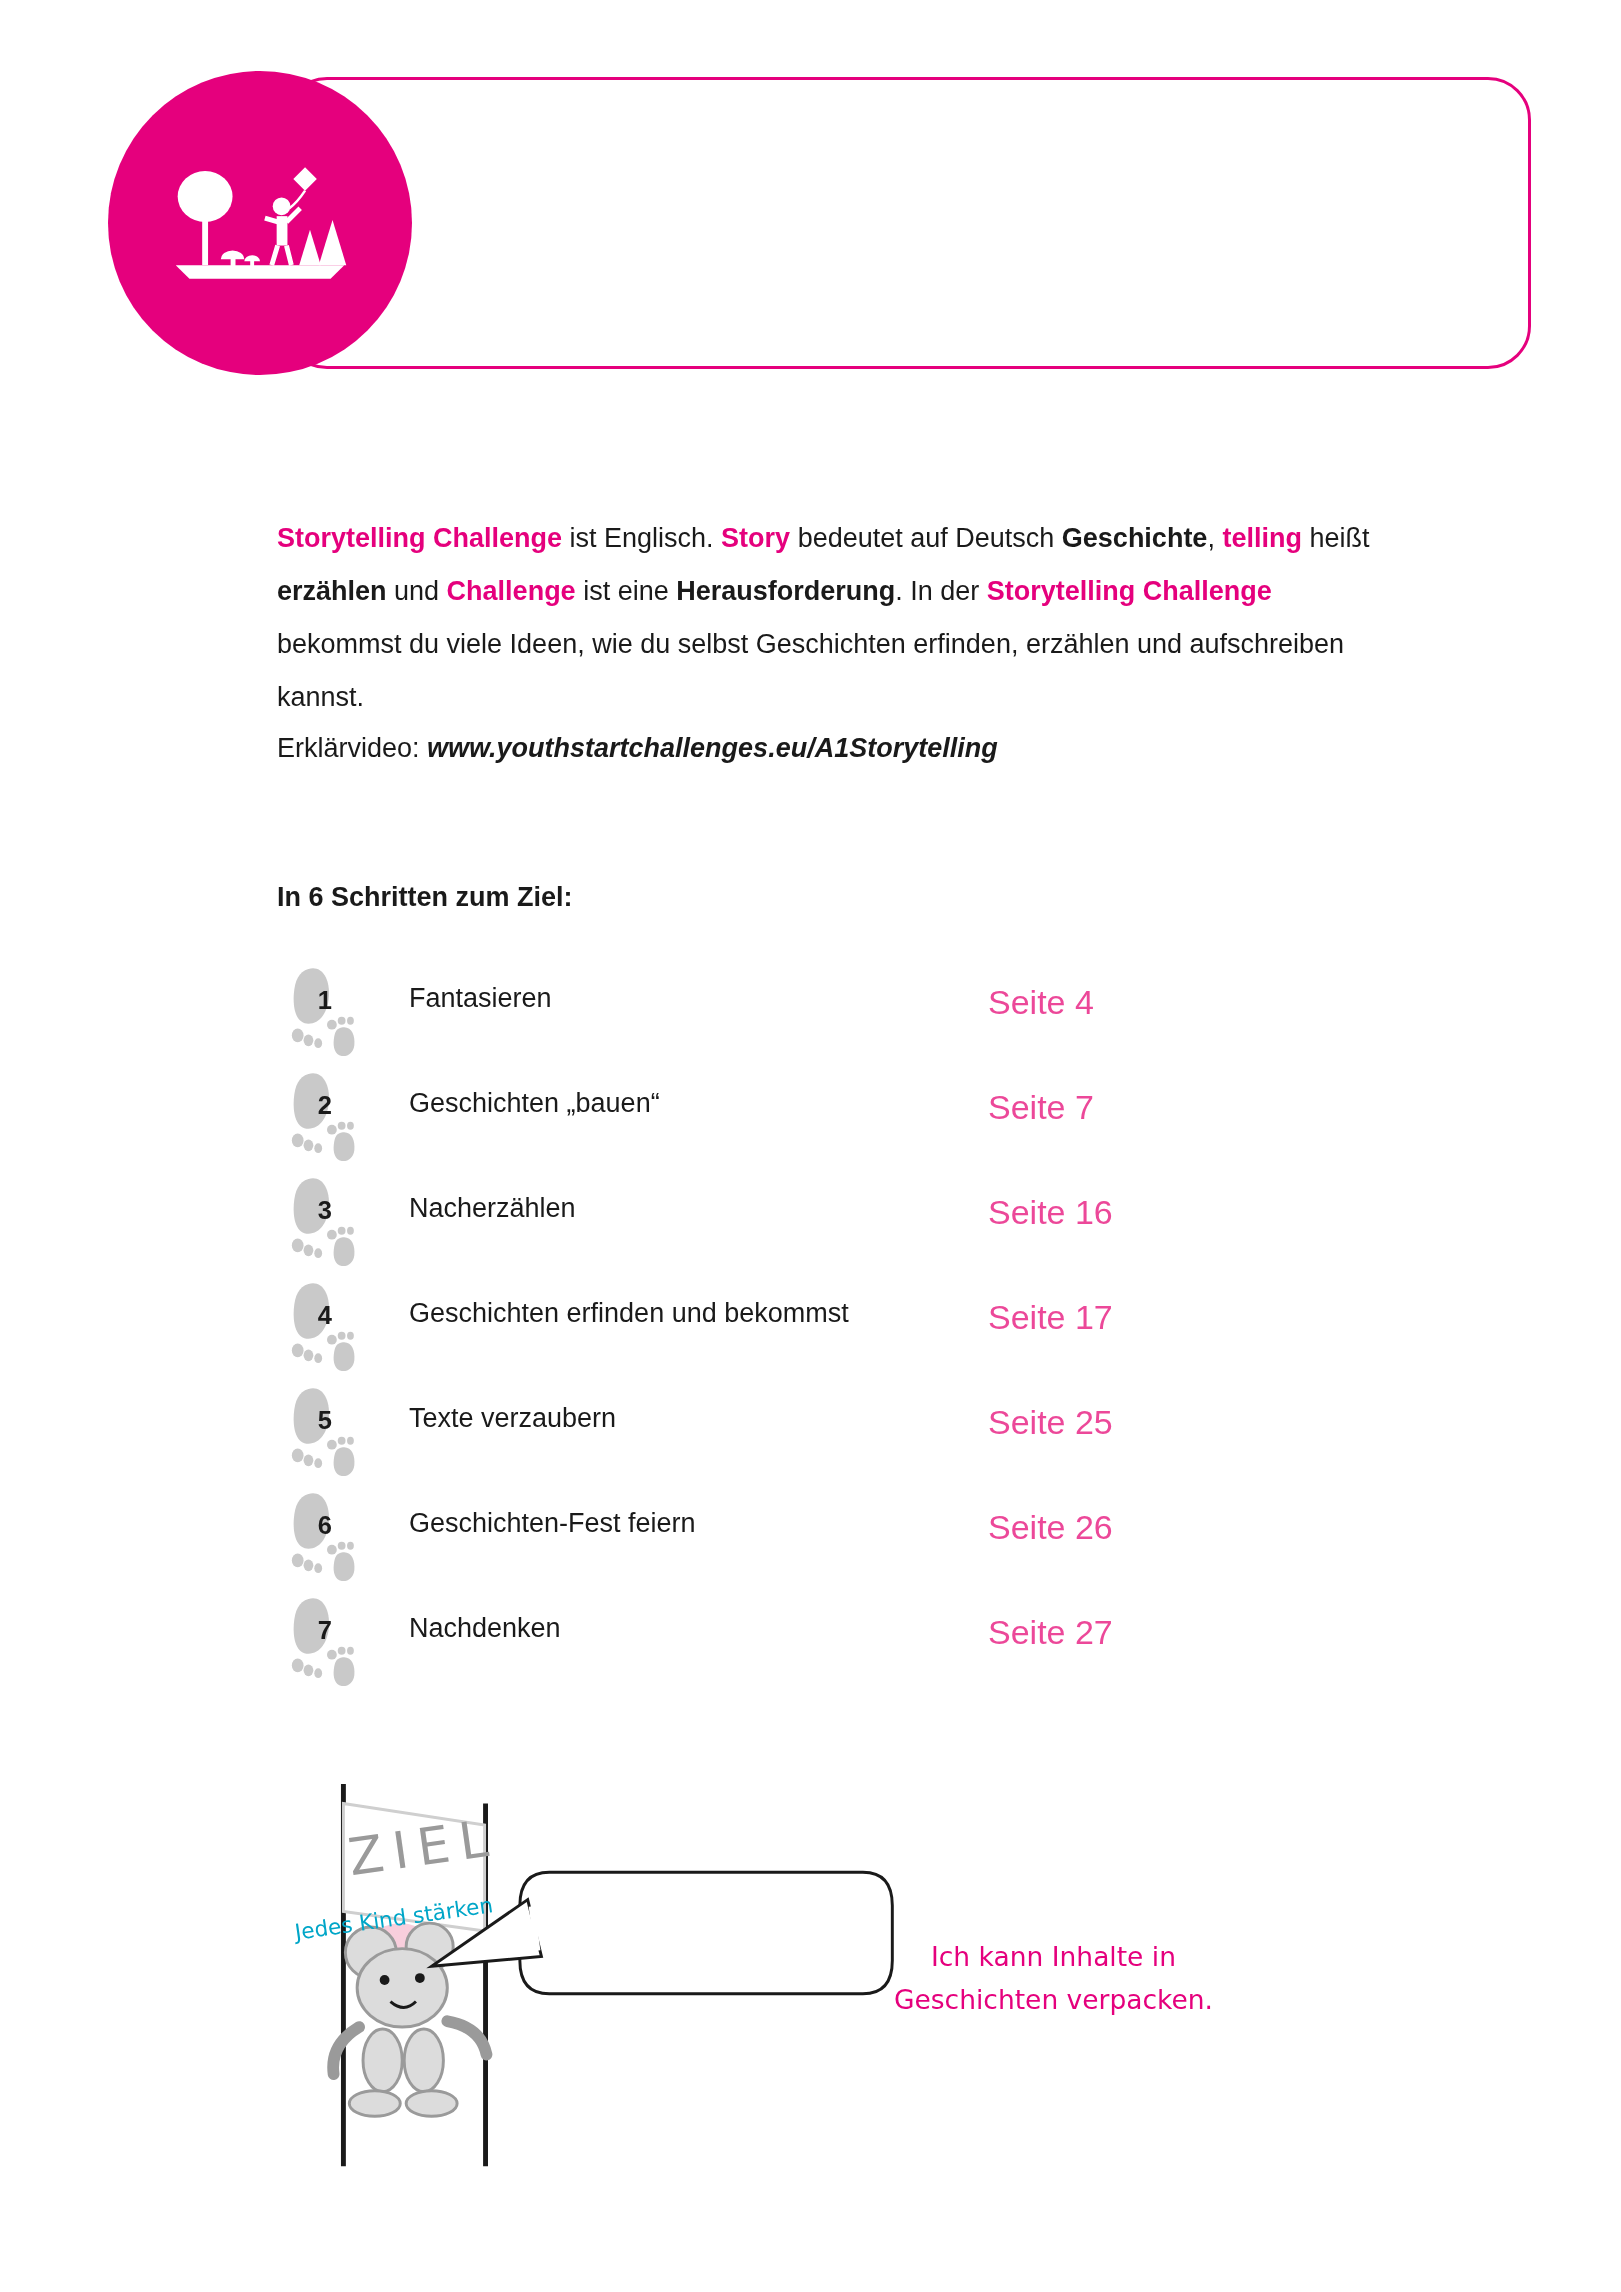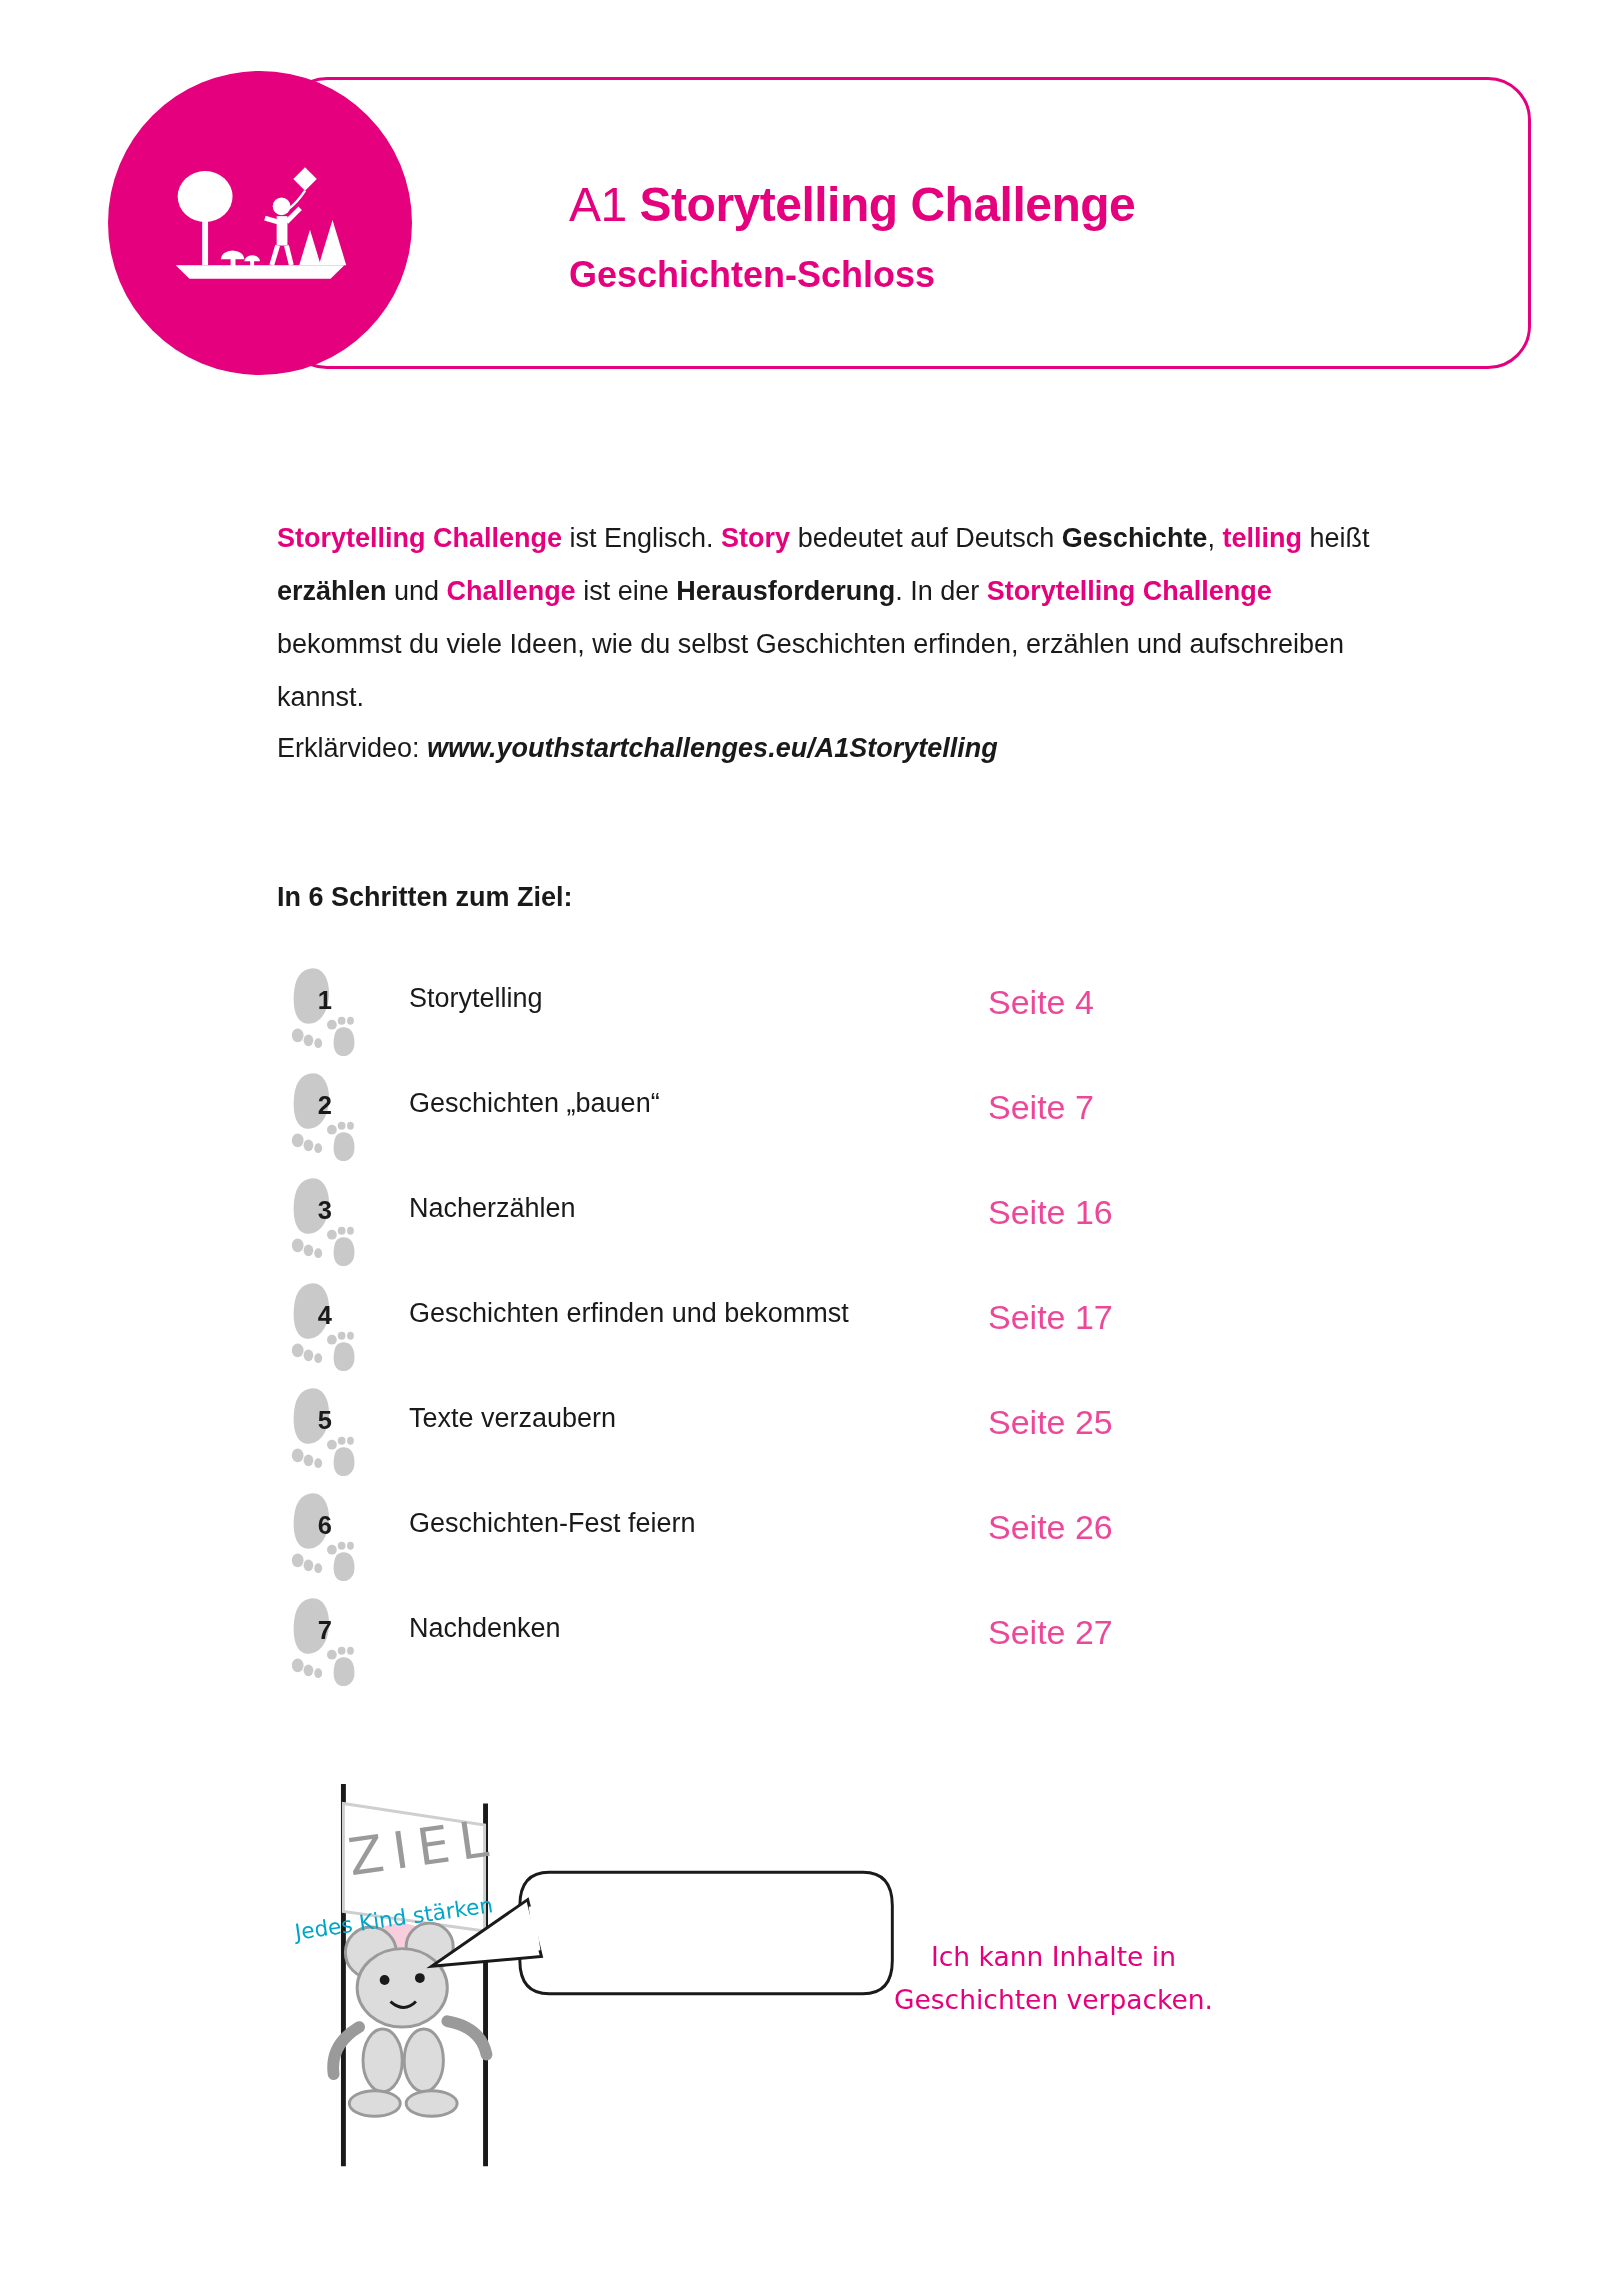--- a/index.html
+++ b/index.html
@@ -228,27 +228,20 @@
       <circle cx="122" cy="58" r="9" fill="#ffffff"></circle>
       <rect x="117" y="68" width="11" height="30" fill="#ffffff"></rect>
       <path d="M118 98 l-6 20 M127 98 l5 20" stroke="#ffffff" stroke-width="5" fill="none"></path>
       <path d="M119 74 l-14 -4 M127 74 l14 -14" stroke="#ffffff" stroke-width="5" fill="none"></path>
 
       <path d="M160 118 l14 -46 l14 46 z" fill="#ffffff"></path>
       <path d="M140 118 l11 -36 l11 36 z" fill="#ffffff"></path>
     </svg>
   </div>
 
-  <div class="header-titles">
-    <div class="title-line">
-      <span class="title-code">A1</span>
-      <span class="title-main">Storytelling Challenge</span>
-    </div>
-    <div class="subtitle">Geschichten-Schloss</div>
-  </div>
 </div>
 
 <p class="intro">
   <span class="pink">Storytelling Challenge</span><span> ist Englisch. </span><span class="pink">Story</span><span> bedeutet auf Deutsch </span><b>Geschichte</b><span>, </span><span class="pink">telling</span><span> heißt </span><b>erzählen</b><span> und </span><span class="pink">Challenge</span><span> ist eine </span><b>Herausforderung</b><span>. In der </span><span class="pink">Storytelling Challenge</span><span> bekommst du viele Ideen, wie du selbst Geschichten erfinden, erzählen und aufschreiben kannst.</span>
 </p>
 
 <div class="video-line">
   <span>Erklärvideo: </span><i>www.youthstartchallenges.eu/A1Storytelling</i>
 </div>
 
@@ -261,21 +254,21 @@
       <path d="M24 6 C38 2 46 16 45 34 C44 50 36 62 24 62 C12 62 8 48 9 32 C10 18 14 9 24 6 Z" fill="#c9c9c9"></path>
       <ellipse cx="13" cy="74" rx="6" ry="7" fill="#c9c9c9"></ellipse>
         <ellipse cx="24" cy="79" rx="5" ry="6" fill="#c9c9c9"></ellipse>
         <ellipse cx="34" cy="82" rx="4" ry="5" fill="#c9c9c9"></ellipse>
       <path d="M58 66 C68 64 72 74 71 84 C70 92 64 96 58 95 C51 94 49 86 50 78 C51 70 53 67 58 66 Z" fill="#c9c9c9"></path>
       <ellipse cx="48" cy="63" rx="5" ry="5" fill="#c9c9c9"></ellipse>
         <ellipse cx="58" cy="59" rx="4" ry="4" fill="#c9c9c9"></ellipse>
         <ellipse cx="67" cy="59" rx="3.5" ry="4" fill="#c9c9c9"></ellipse>
     </svg>
     <div class="step-num">1</div>
-    <div class="step-label">Storytelling</div>
+    <div class="step-label">Fantasieren</div>
     <div class="step-page">Seite 4</div>
   </div>
 
   <div class="step-row">
     <svg class="step-foot" viewBox="0 0 86 98">
       <path d="M24 6 C38 2 46 16 45 34 C44 50 36 62 24 62 C12 62 8 48 9 32 C10 18 14 9 24 6 Z" fill="#c9c9c9"></path>
       <ellipse cx="13" cy="74" rx="6" ry="7" fill="#c9c9c9"></ellipse>
         <ellipse cx="24" cy="79" rx="5" ry="6" fill="#c9c9c9"></ellipse>
         <ellipse cx="34" cy="82" rx="4" ry="5" fill="#c9c9c9"></ellipse>
       <path d="M58 66 C68 64 72 74 71 84 C70 92 64 96 58 95 C51 94 49 86 50 78 C51 70 53 67 58 66 Z" fill="#c9c9c9"></path>

